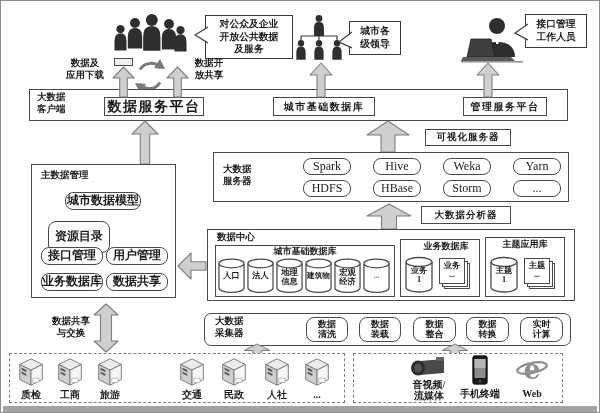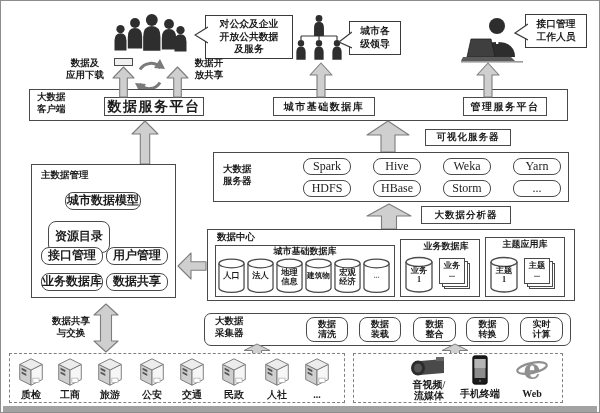--- a/index.html
+++ b/index.html
@@ -347,26 +347,20 @@
         <use href="#cube"></use>
       </svg>
     <div class="srclbl" style="top:33px">工商</div>
   </div>
   <div class="srcitem" style="left:89px;top:355px">
     <svg width="32" height="32" viewBox="0 0 34 34">
         <use href="#cube"></use>
       </svg>
     <div class="srclbl" style="top:33px">旅游</div>
   </div>
-  <div class="srcitem" style="left:131px;top:355px">
-    <svg width="32" height="32" viewBox="0 0 34 34">
-        <use href="#cube"></use>
-      </svg>
-    <div class="srclbl" style="top:33px">公安</div>
-  </div>
   <div class="srcitem" style="left:171px;top:355px">
     <svg width="32" height="32" viewBox="0 0 34 34">
         <use href="#cube"></use>
       </svg>
     <div class="srclbl" style="top:33px">交通</div>
   </div>
   <div class="srcitem" style="left:213px;top:355px">
     <svg width="32" height="32" viewBox="0 0 34 34">
         <use href="#cube"></use>
       </svg>

